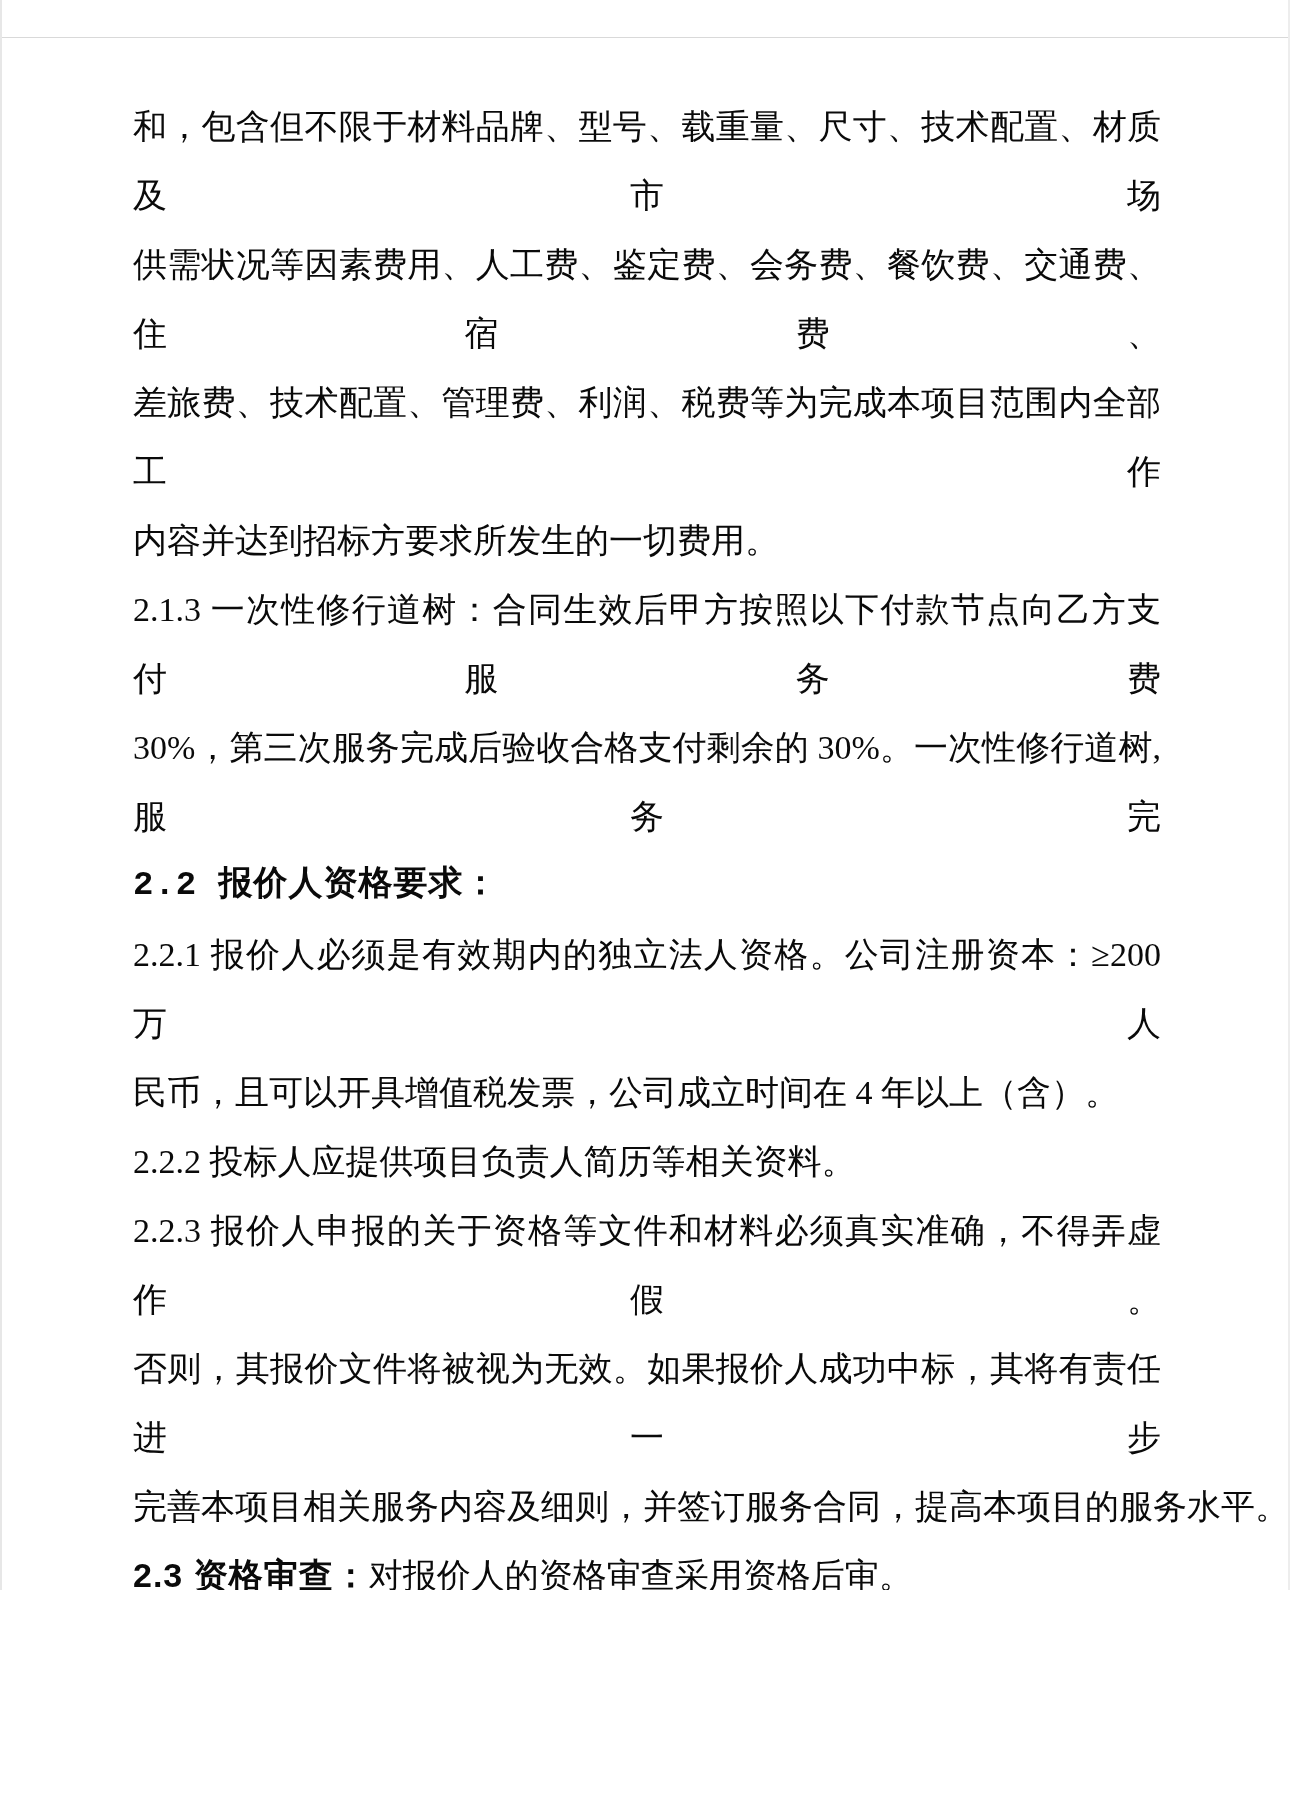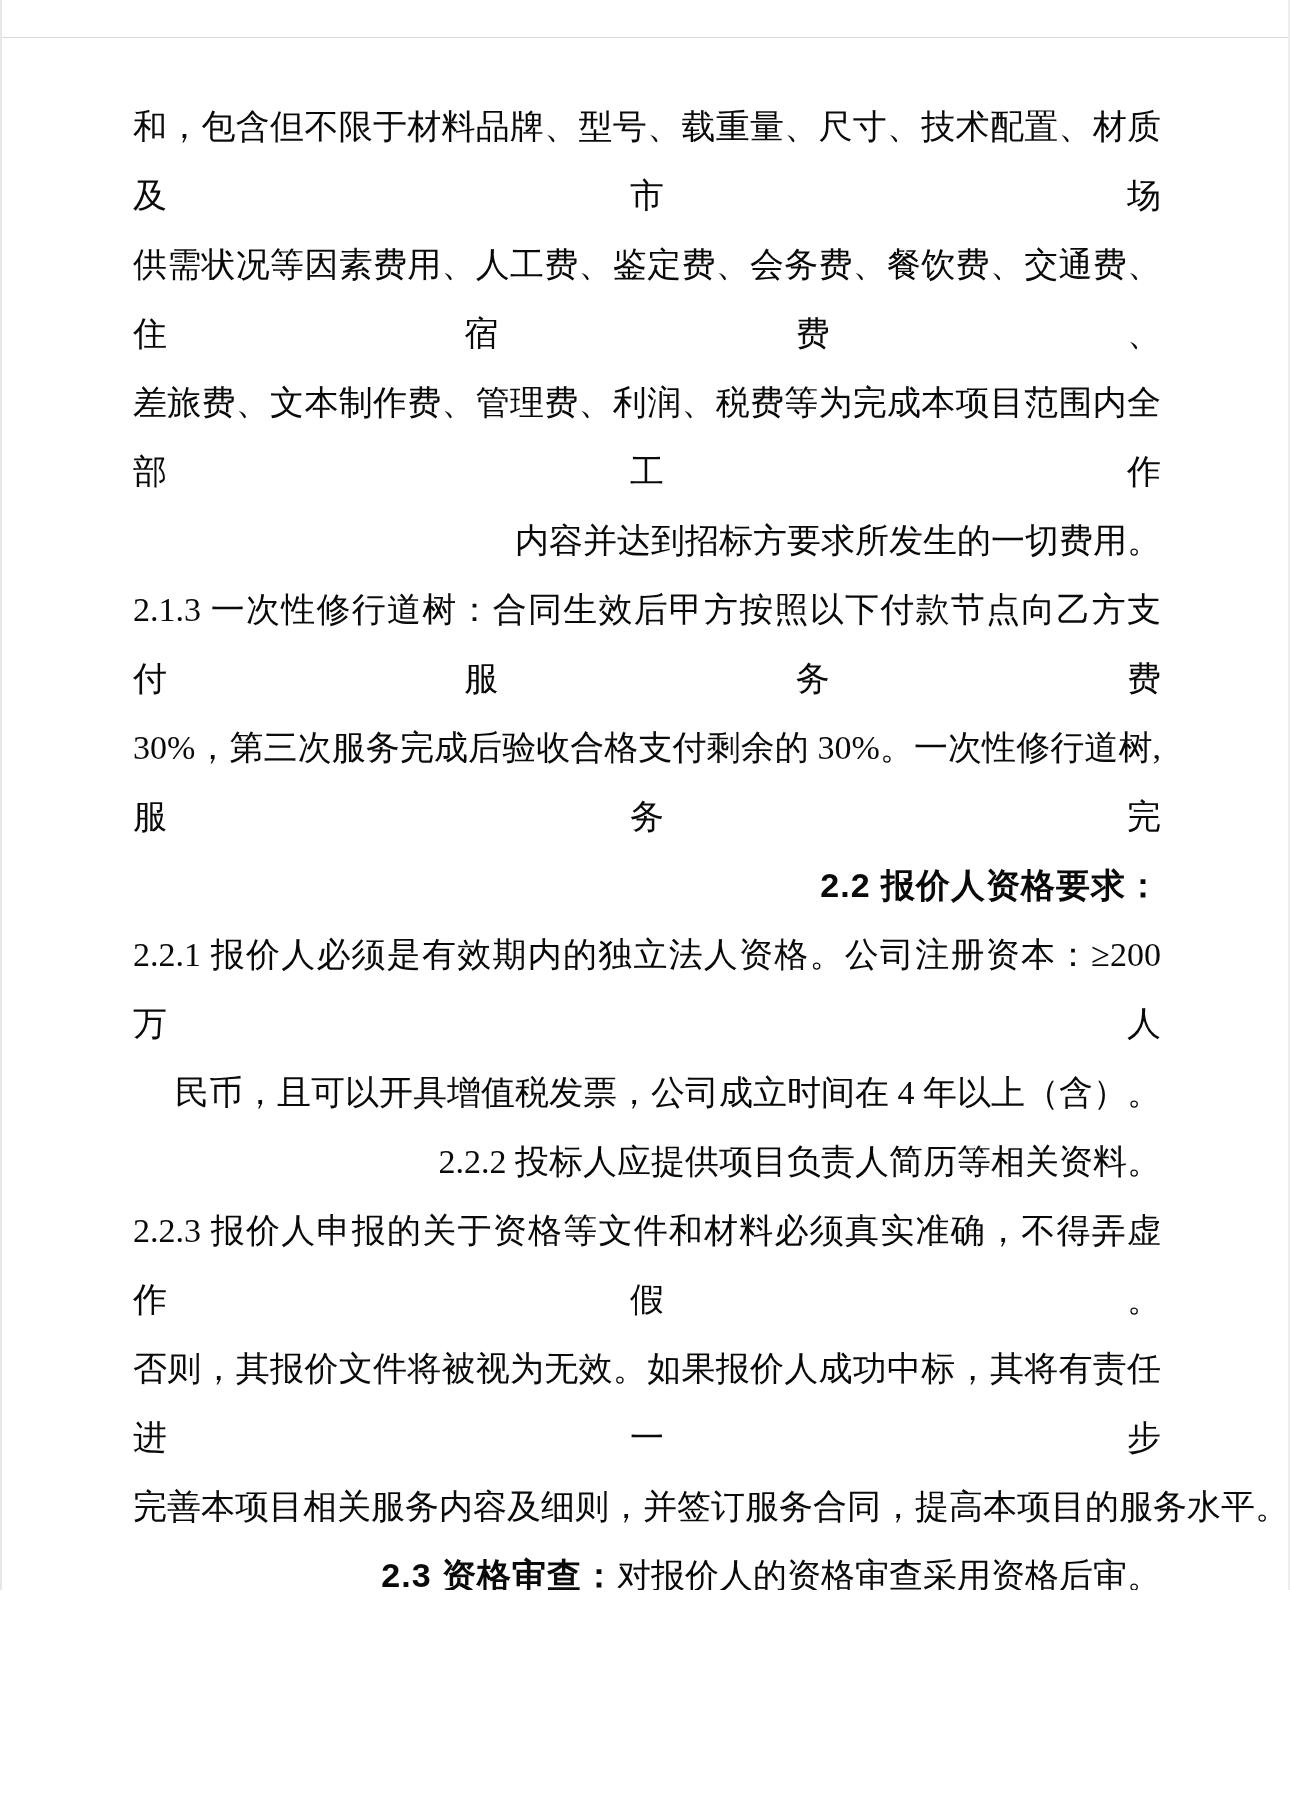--- a/index.html
+++ b/index.html
@@ -30,31 +30,31 @@
   .doc-body {
     position: absolute;
     top: 92px;
     left: 131px;
     width: 1028px;
     font-size: 34px;
     line-height: 69px;
   }
   .para { margin: 0; }
   .ln {
-    text-align: right;
+    text-align: left;
     white-space: nowrap;
   }
   .ln.j {
     white-space: normal;
     text-align: justify;
     text-align-last: justify;
     text-justify: inter-character;
   }
   .heading {
-    font-family: Liberation Sans, sans-serif;
+    font-family: Liberation Mono, monospace;
     font-weight: 700;
     letter-spacing: 1px;
   }
   .inline-bold {
     font-family: "Liberation Sans", "DejaVu Sans", sans-serif;
     font-weight: 700;
     letter-spacing: 1px;
   }
   .page-num {
     position: absolute;
@@ -72,21 +72,21 @@
 <body>
 
 <div class="page">
   <div class="top-rule"></div>
 
   <div class="doc-body">
 
     <div class="para">
       <div class="ln j">和，包含但不限于材料品牌、型号、载重量、尺寸、技术配置、材质及市场</div>
       <div class="ln j">供需状况等因素费用、人工费、鉴定费、会务费、餐饮费、交通费、住宿费、</div>
-      <div class="ln j">差旅费、文本制作费、管理费、利润、税费等为完成本项目范围内全部工作</div>
+      <div class="ln j">差旅费、技术配置、管理费、利润、税费等为完成本项目范围内全部工作</div>
       <div class="ln">内容并达到招标方要求所发生的一切费用。</div>
     </div>
 
     <div class="para">
       <div class="ln j">2.1.3 一次性修行道树：合同生效后甲方按照以下付款节点向乙方支付服务费</div>
       <div class="ln j">30%，第三次服务完成后验收合格支付剩余的 30%。一次性修行道树, 服务完</div>
     </div>
 
     <div class="para heading">
       <div class="ln">2.2 报价人资格要求：</div>

